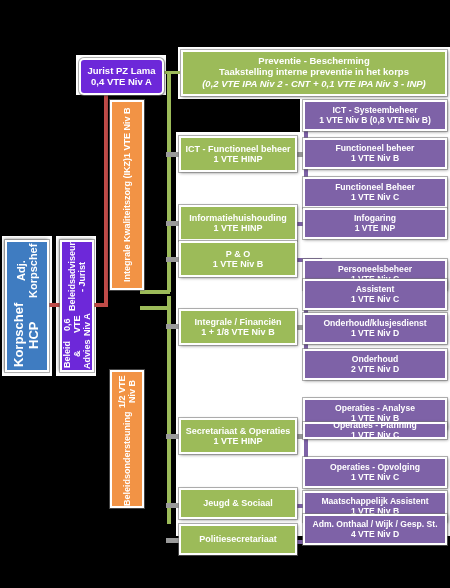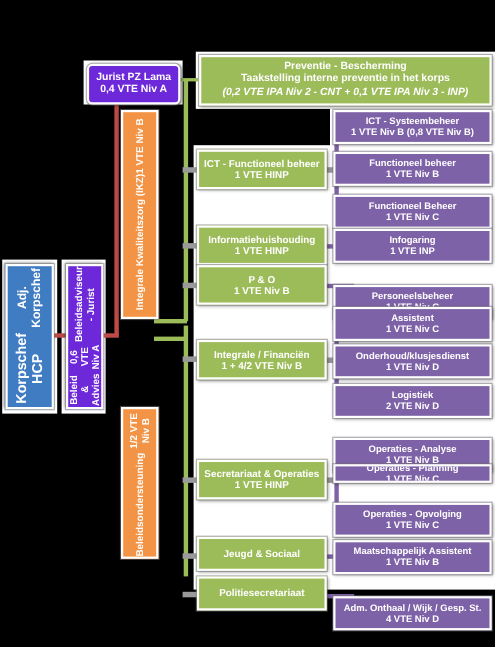--- a/index.html
+++ b/index.html
@@ -155,21 +155,21 @@
     <span class="l2">1 VTE HINP</span>
   </div>
 
   <div class="node green" style="left:179px;top:241px;width:118px;height:36px;font-size:9px;">
     <span class="l1">P &amp; O</span>
     <span class="l2">1 VTE Niv B</span>
   </div>
 
   <div class="node green" style="left:179px;top:309px;width:118px;height:36px;font-size:9px;">
     <span class="l1">Integrale / Financiën</span>
-    <span class="l2">1 + 4/2 VTE Niv B</span>
+    <span class="l2">1 + 1/8 VTE Niv B</span>
   </div>
 
   <div class="node green" style="left:179px;top:418px;width:118px;height:36px;font-size:9px;">
     <span class="l1">Secretariaat &amp; Operaties</span>
     <span class="l2">1 VTE HINP</span>
   </div>
 
   <div class="node green" style="left:179px;top:524px;width:118px;height:31px;font-size:9px;">
     <span class="l1">Politiesecretariaat</span>
   </div>
@@ -207,21 +207,21 @@
     <span class="l1">Assistent</span>
     <span class="l2">1 VTE Niv C</span>
   </div>
 
   <div class="node purple" style="left:303px;top:313px;width:144px;height:31px;font-size:8.6px;align-items:center;">
     <span class="l1">Onderhoud/klusjesdienst</span>
     <span class="l2">1 VTE Niv D</span>
   </div>
 
   <div class="node purple" style="left:303px;top:349px;width:144px;height:31px;font-size:8.6px;">
-    <span class="l1">Logistiek</span>
+    <span class="l1">Onderhoud</span>
     <span class="l2">2 VTE Niv D</span>
   </div>
 
   <div class="node purple" style="left:303px;top:398px;width:144px;height:31px;font-size:8.6px;">
     <span class="l1">Operaties - Analyse</span>
     <span class="l2">1 VTE Niv B</span>
   </div>
 
   <div class="node purple" style="left:303px;top:422px;width:144px;height:17px;font-size:8.6px;">
     <span class="l1">Operaties - Planning</span>
@@ -231,18 +231,18 @@
   <div class="node purple" style="left:303px;top:457px;width:144px;height:31px;font-size:8.6px;">
     <span class="l1">Operaties - Opvolging</span>
     <span class="l2">1 VTE Niv C</span>
   </div>
 
   <div class="node purple" style="left:303px;top:491px;width:144px;height:31px;font-size:8.6px;">
     <span class="l1">Maatschappelijk Assistent</span>
     <span class="l2">1 VTE Niv B</span>
   </div>
 
-  <div class="node purple" style="left:303px;top:542px;width:144px;height:31px;font-size:8.6px;">
+  <div class="node purple" style="left:303px;top:514px;width:144px;height:31px;font-size:8.6px;">
     <span class="l1">Adm. Onthaal / Wijk / Gesp. St.</span>
     <span class="l2">4 VTE Niv D</span>
   </div>
 
 </div>
 
 </body></html>

